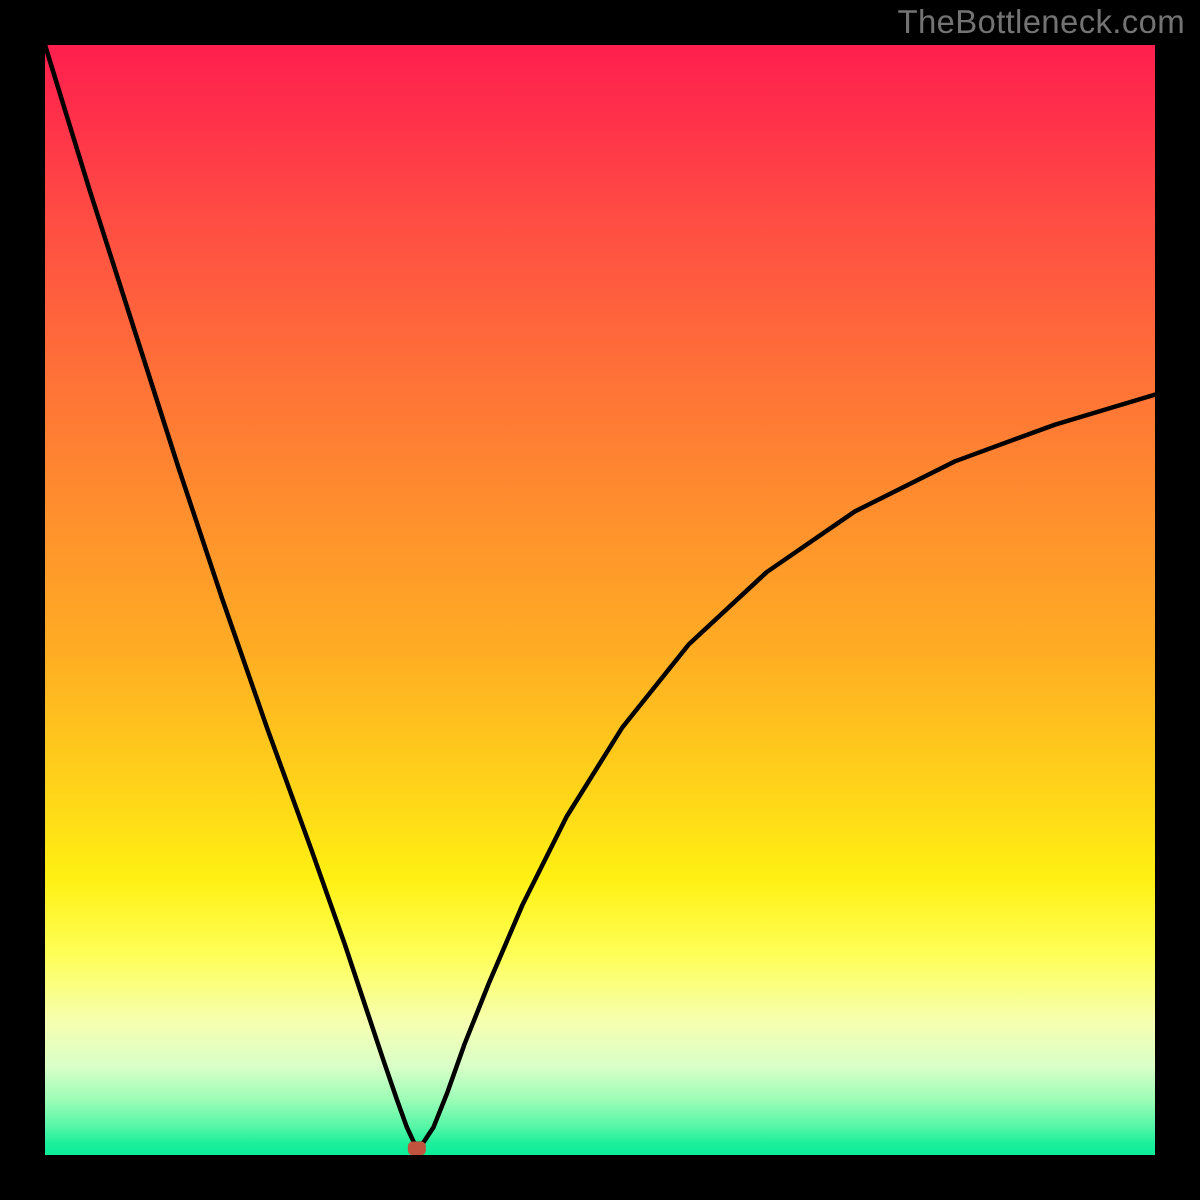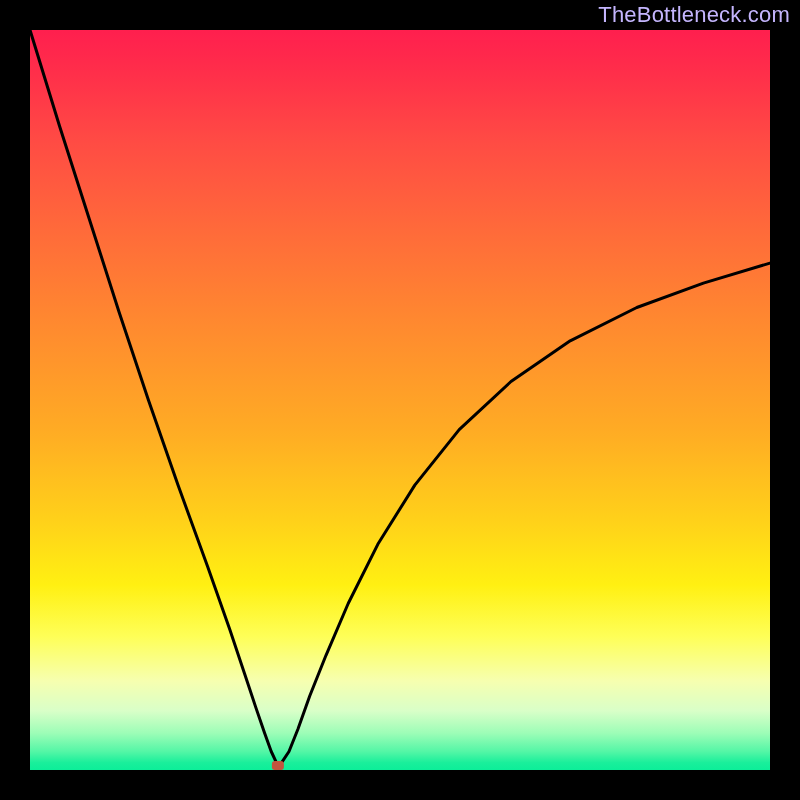--- a/index.html
+++ b/index.html
@@ -14,21 +14,21 @@
   .outer {
     position: relative;
     width: 800px;
     height: 800px;
     background: #000;
   }
   .watermark {
     position: absolute;
     top: 2px;
     right: 10px;
-    color: #c4b5fd;
+    color: #737373;
     font-size: 22px;
     font-weight: 500;
     letter-spacing: 0.2px;
     user-select: none;
     margin-left: 48px;
   }
   .plot {
     position: absolute;
     left: 30px;
     top: 30px;

